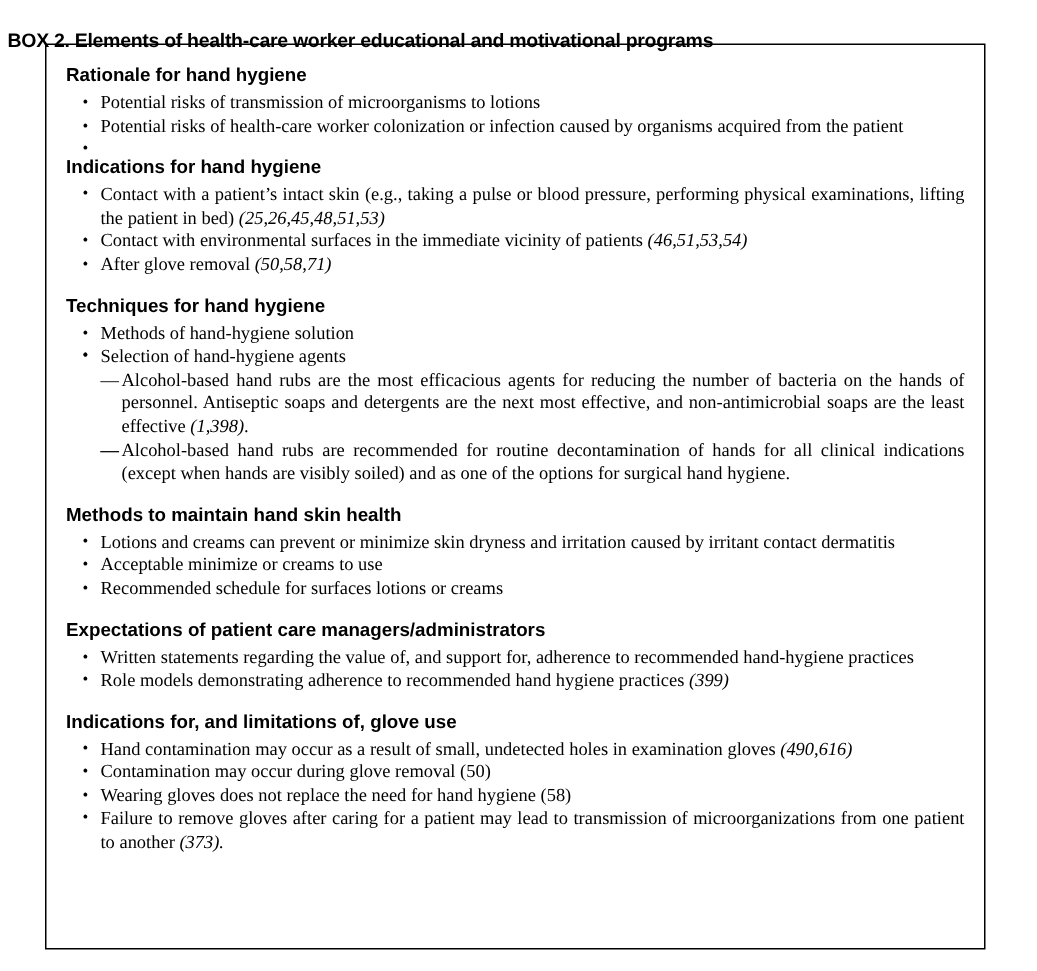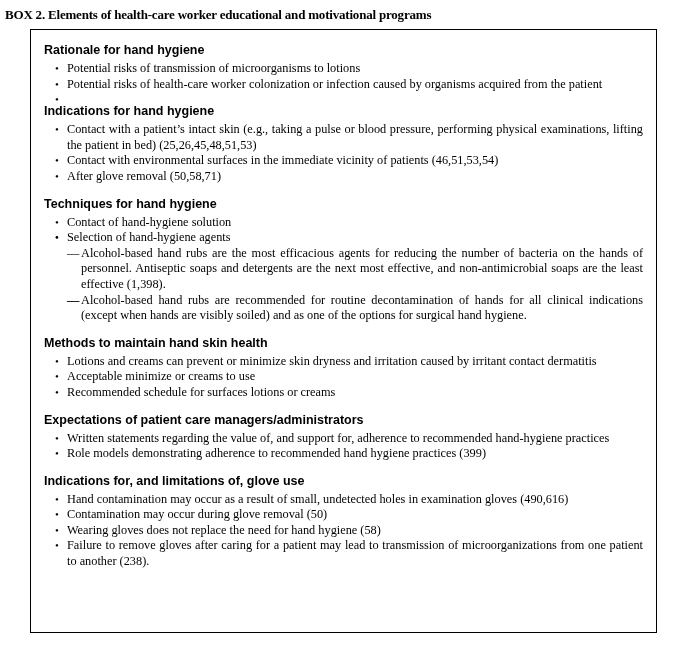--- a/index.html
+++ b/index.html
@@ -9,26 +9,26 @@
   }
   body {
     width: 691px;
     height: 647px;
     position: relative;
     font-family: "Liberation Serif", serif;
     color: #000000;
     overflow: hidden;
   }
   .box-title {
-    font-family: Liberation Serif, serif;
+    font-family: Liberation Sans, sans-serif;
     font-weight: bold;
     font-size: 13px;
     line-height: 15px;
     letter-spacing: -0.2px;
-    padding: 7px 8px 0 5px;
+    padding: 19px 8px 0 5px;
   }
   .box {
     position: absolute;
     left: 30px;
     top: 29px;
     width: 627px;
     height: 604px;
     border: 1.5px solid #000000;
     box-sizing: border-box;
     overflow: hidden;
@@ -62,20 +62,21 @@
   }
   .item .marker {
     position: absolute;
     left: 0;
     top: 0;
   }
   .item.bullet .marker {
     font-size: 11px;
   }
   .ref {
+    font-style: italic;
   }
 </style>
 </head>
 <body>
 
 <div class="page">
   <div class="box-title">BOX 2. Elements of health-care worker educational and motivational programs</div>
 
   <div class="box">
     <div class="box-content" id="box-content">
@@ -86,21 +87,21 @@
           <div class="item bullet"><span class="marker">•</span></div>
         </div>
         <div class="section">
           <div class="section-heading">Indications for hand hygiene</div>
           <div class="item bullet"><span class="marker">•</span><span>Contact with a patient’s intact skin (e.g., taking a pulse or blood pressure, performing physical examinations, lifting the patient in bed) </span><span class="ref">(25,26,45,48,51,53)</span></div>
           <div class="item bullet"><span class="marker">•</span><span>Contact with environmental surfaces in the immediate vicinity of patients </span><span class="ref">(46,51,53,54)</span></div>
           <div class="item bullet"><span class="marker">•</span><span>After glove removal </span><span class="ref">(50,58,71)</span></div>
         </div>
         <div class="section">
           <div class="section-heading">Techniques for hand hygiene</div>
-          <div class="item bullet"><span class="marker">•</span><span>Contact of hand-hygiene solution</span></div>
+          <div class="item bullet"><span class="marker">•</span><span>Methods of hand-hygiene solution</span></div>
           <div class="item bullet"><span class="marker">•</span></div>
           <div class="item bullet"><span class="marker">•</span><span>Selection of hand-hygiene agents</span></div>
           <div class="item dash"><span class="marker">—</span><span>Alcohol-based hand rubs are the most efficacious agents for reducing the number of bacteria on the hands of personnel. Antiseptic soaps and detergents are the next most effective, and non-antimicrobial soaps are the least effective </span><span class="ref">(1,398)</span><span>.</span></div>
           <div class="item dash"><span class="marker">—</span></div>
           <div class="item dash"><span class="marker">—</span><span>Alcohol-based hand rubs are recommended for routine decontamination of hands for all clinical indications (except when hands are visibly soiled) and as one of the options for surgical hand hygiene.</span></div>
         </div>
         <div class="section">
           <div class="section-heading">Methods to maintain hand skin health</div>
           <div class="item bullet"><span class="marker">•</span><span>Lotions and creams can prevent or minimize skin dryness and irritation caused by irritant contact dermatitis</span></div>
           <div class="item bullet"><span class="marker">•</span><span>Acceptable minimize or creams to use</span></div>
@@ -109,17 +110,17 @@
         <div class="section">
           <div class="section-heading">Expectations of patient care managers/administrators</div>
           <div class="item bullet"><span class="marker">•</span><span>Written statements regarding the value of, and support for, adherence to recommended hand-hygiene practices</span></div>
           <div class="item bullet"><span class="marker">•</span><span>Role models demonstrating adherence to recommended hand hygiene practices </span><span class="ref">(399)</span></div>
         </div>
         <div class="section">
           <div class="section-heading">Indications for, and limitations of, glove use</div>
           <div class="item bullet"><span class="marker">•</span><span>Hand contamination may occur as a result of small, undetected holes in examination gloves </span><span class="ref">(490,616)</span></div>
           <div class="item bullet"><span class="marker">•</span><span>Contamination may occur during glove removal (50)</span></div>
           <div class="item bullet"><span class="marker">•</span><span>Wearing gloves does not replace the need for hand hygiene (58)</span></div>
-          <div class="item bullet"><span class="marker">•</span><span>Failure to remove gloves after caring for a patient may lead to transmission of microorganizations from one patient to another </span><span class="ref">(238).</span></div>
+          <div class="item bullet"><span class="marker">•</span><span>Failure to remove gloves after caring for a patient may lead to transmission of microorganizations from one patient to another </span><span class="ref">(373).</span></div>
         </div>
       </div>
   </div>
 </div>
 
 </body></html>

